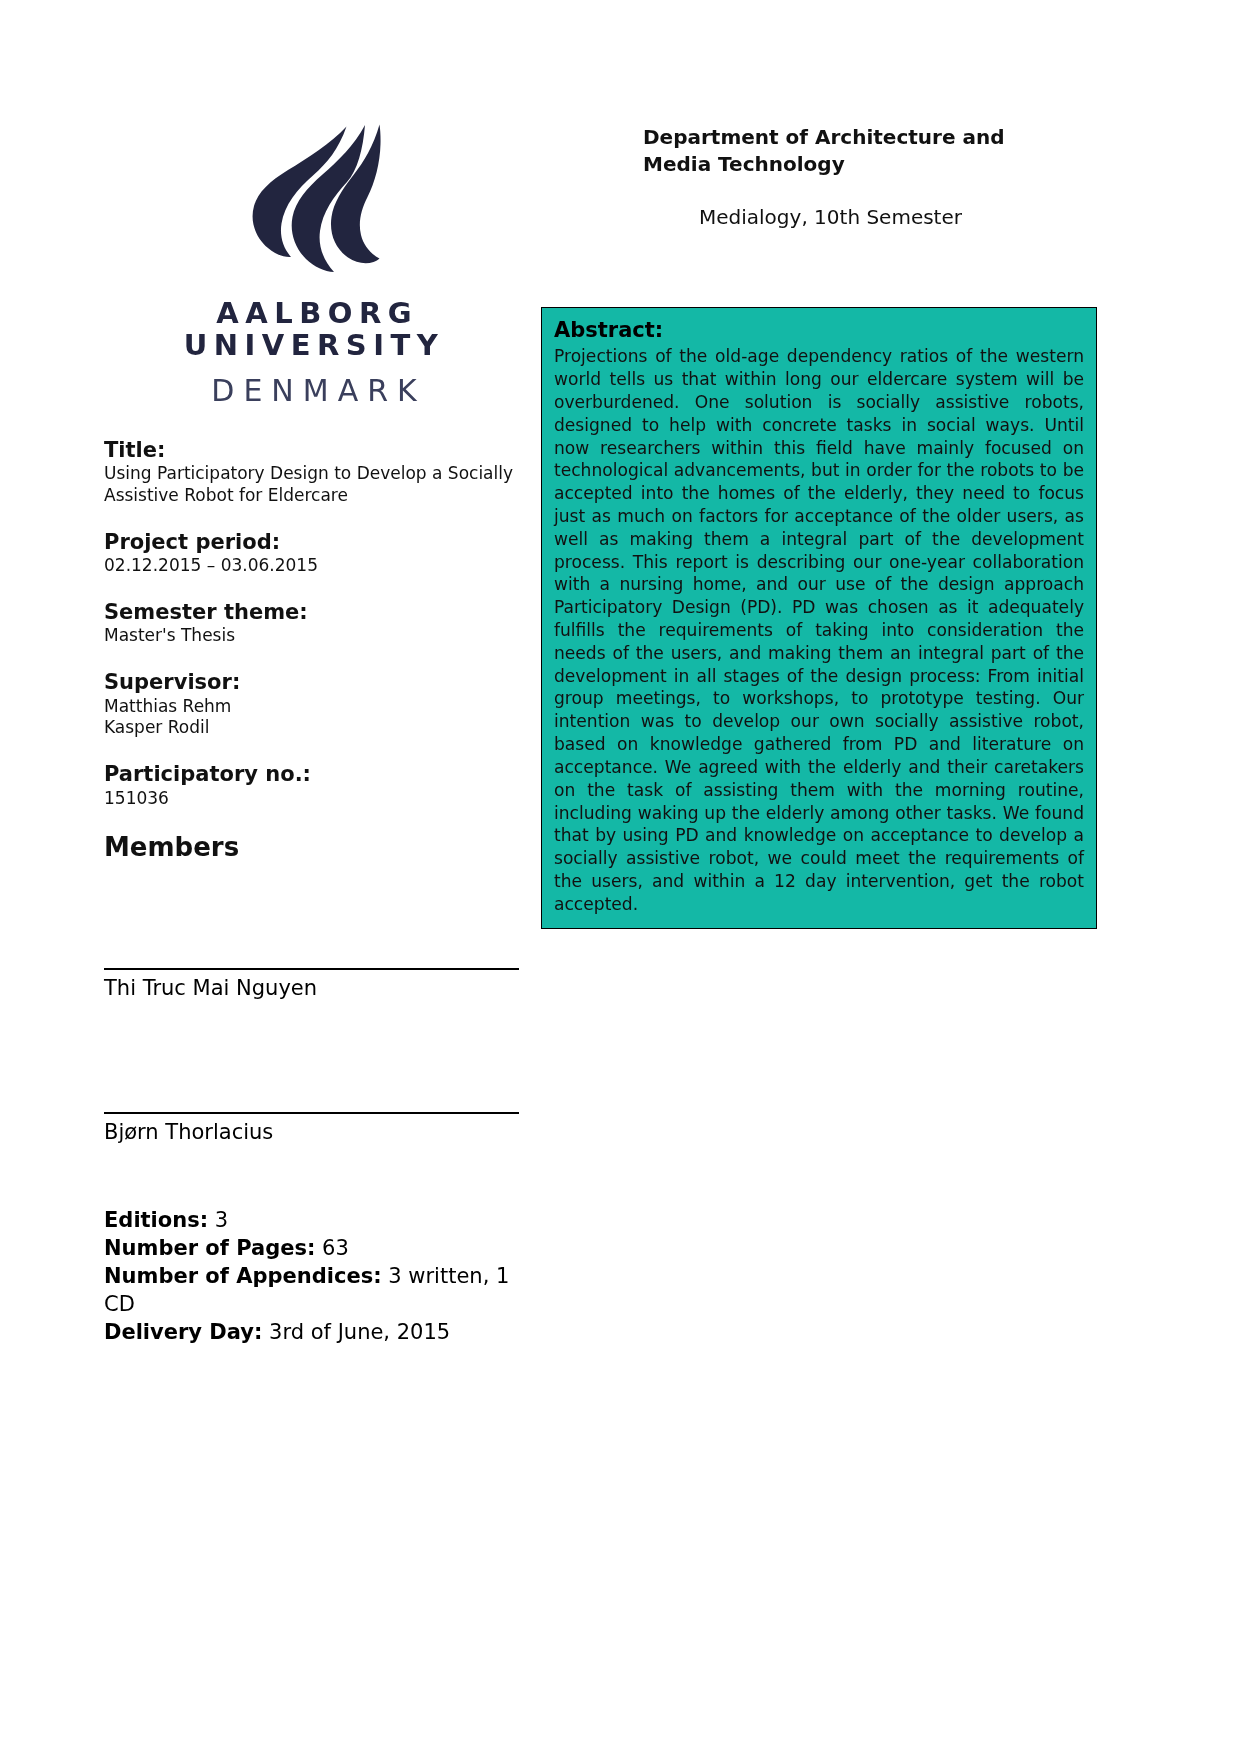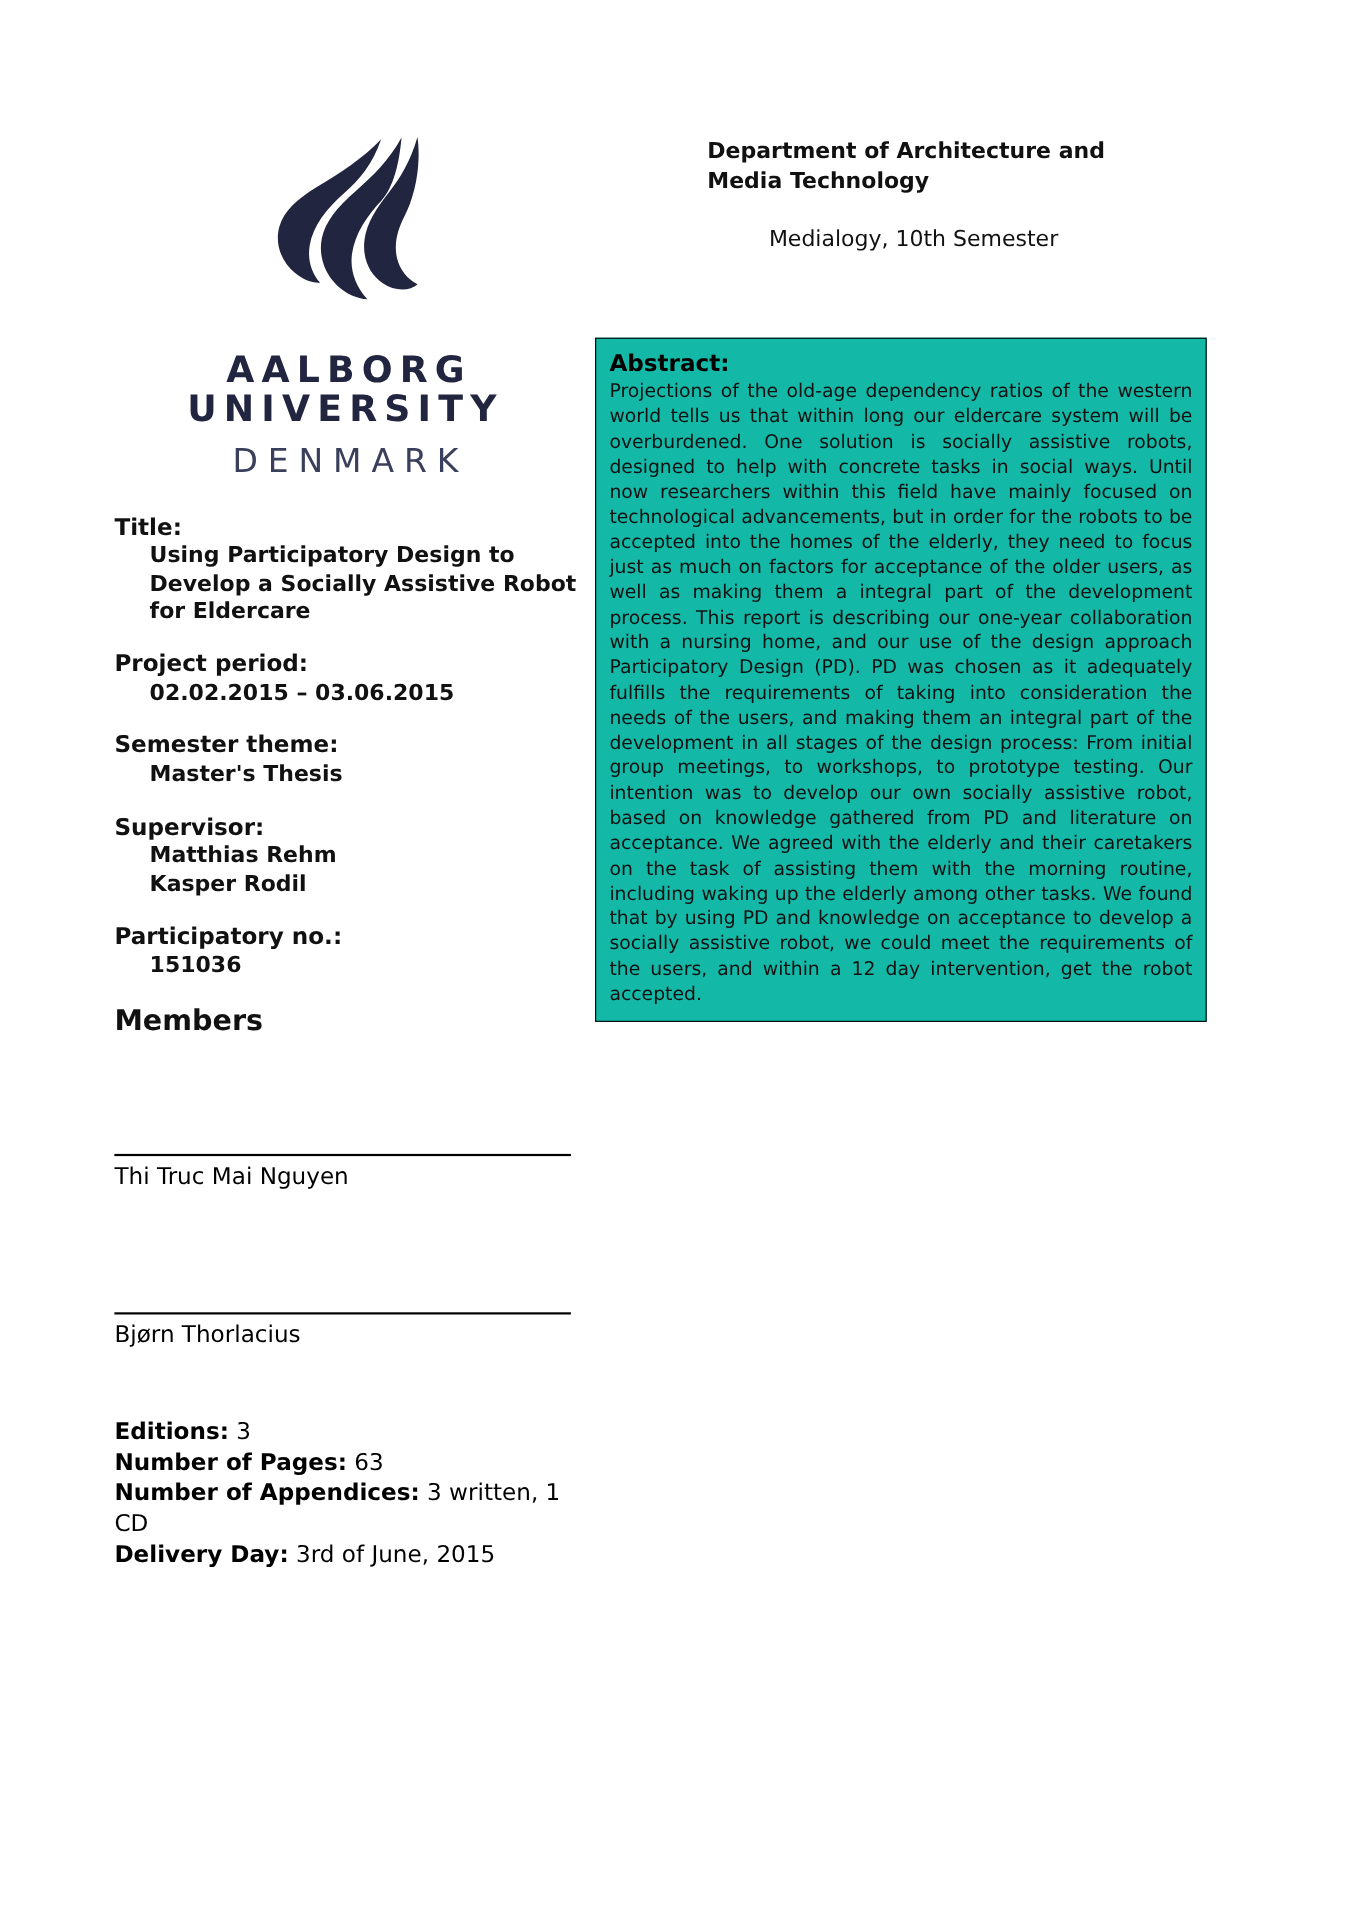--- a/index.html
+++ b/index.html
@@ -35,24 +35,24 @@
     text-align: center;
     padding-top: 18px;
   }
   .logo-mark {
     display: block;
     margin: 0 auto;
     width: 160px;
     height: 152px;
   }
   .logo-word {
-    margin-top: 44px;
+    margin-top: 24px;
     font-family: "DejaVu Sans", sans-serif;
     font-weight: 700;
-    font-size: 33px;
+    font-size: 29px;
     letter-spacing: 6.5px;
     color: #22253f;
     text-indent: 6.5px;
     line-height: 1.1;
   }
   .logo-sub {
     margin-top: 12px;
     font-family: "DejaVu Sans", sans-serif;
     font-weight: 400;
     font-size: 30px;
@@ -69,24 +69,23 @@
     color: #111111;
   }
   .info-group { margin-bottom: 22px; }
   .info-group:last-child { margin-bottom: 0; }
   .info-label {
     font-weight: 700;
     font-size: 21px;
     line-height: 1.27;
   }
   .info-value {
-    font-weight: 700;
-    font-size: 20px;
-    line-height: 1.27;
-    margin-left: 32px;
+    font-weight: 400;
+    font-size: 17px;
+    line-height: 1.27;
   }
 
   .members-head {
     font-weight: 700;
     font-size: 26px;
     margin-top: 22px;
   }
 
   
   .sig-wrap { margin-top: 104px; }
@@ -203,21 +202,21 @@
 
     <div class="info-block">
 
       <div class="info-group">
         <div class="info-label">Title:</div>
         <div class="info-value">Using Participatory Design to Develop a Socially Assistive Robot for Eldercare</div>
       </div>
 
       <div class="info-group">
         <div class="info-label">Project period:</div>
-        <div class="info-value">02.02.2015 – 03.06.2015</div>
+        <div class="info-value">02.12.2015 – 03.06.2015</div>
       </div>
 
       <div class="info-group">
         <div class="info-label">Semester theme:</div>
         <div class="info-value">Master's Thesis</div>
       </div>
 
       <div class="info-group">
         <div class="info-label">Supervisor:</div>
         <div class="info-value">Matthias Rehm</div>

